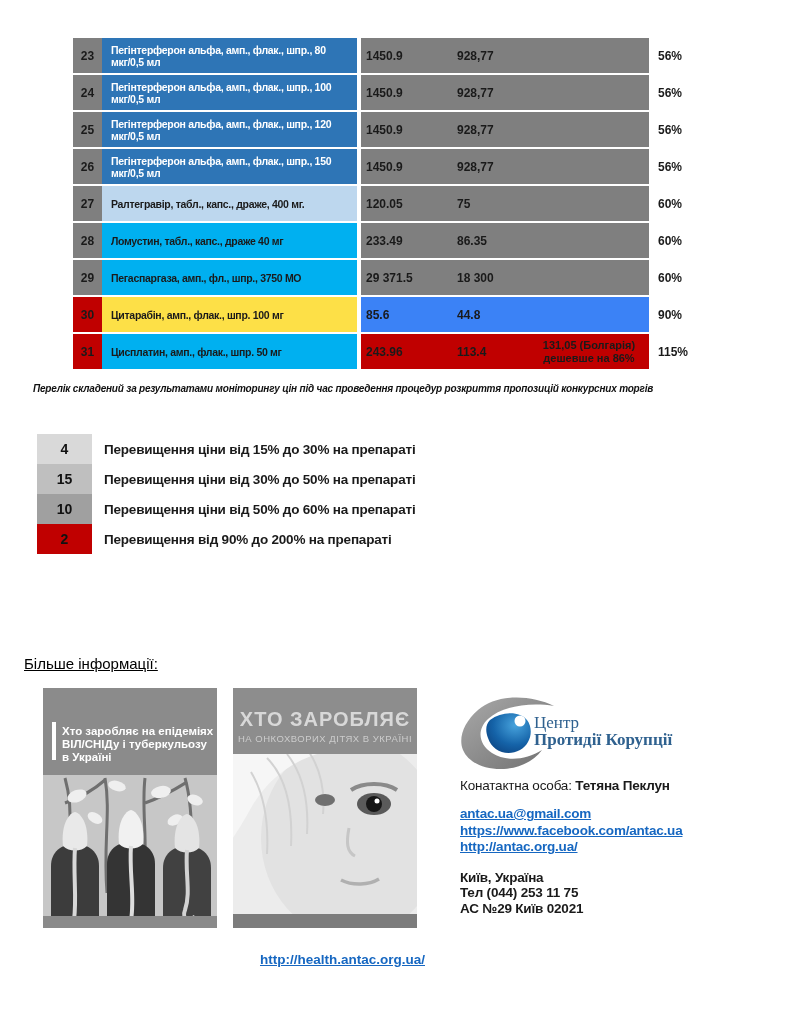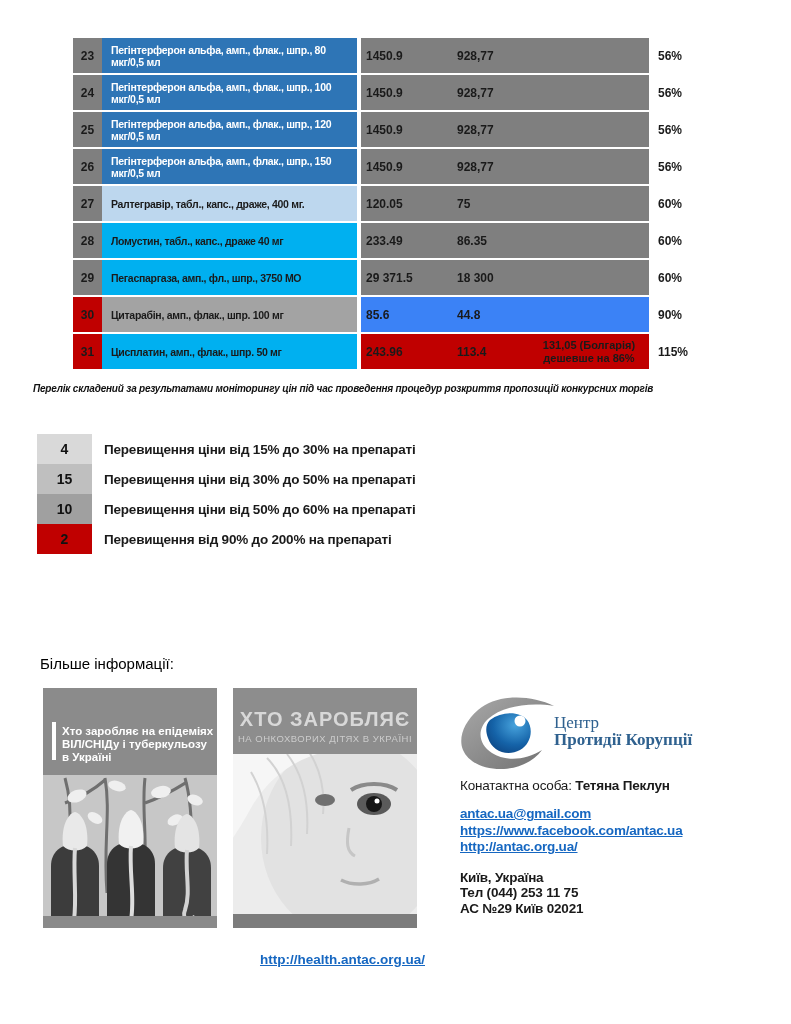--- a/index.html
+++ b/index.html
@@ -26,31 +26,31 @@
               font-size:10px; font-weight:bold; font-style:italic; color:#111; letter-spacing:-0.2px; }
 
   
   #legend { position:absolute; left:37px; top:434px; }
   .lg-item { display:flex; align-items:center; height:30px; }
   .lg-box { width:55px; height:30px; flex:0 0 55px; display:flex; align-items:center; justify-content:center;
             font-weight:bold; font-size:14px; color:#111; }
   .lg-label { margin-left:12px; font-weight:bold; font-size:13.5px; color:#1a1a1a; letter-spacing:-0.2px; white-space:nowrap;text-align:right; }
 
   
-  #more-info { position:absolute; left:40px; top:655px; font-size:15px; color:#000; }
+  #more-info { position:absolute; left:24px; top:655px; font-size:15px; color:#000;text-decoration:underline; }
 
   
   #poster-left  { position:absolute; left:43px;  top:688px; width:192px; height:240px; }
   #poster-right { position:absolute; left:233px; top:688px; width:184px; height:240px; }
   #poster-left svg, #poster-right svg { display:block; }
 
   
   #logo { position:absolute; left:458px; top:690px; width:260px; height:80px; }
   #logo .eye { position:absolute; left:0; top:2px; }
-  #logo .logo-text { position:absolute; left:96px; top:24px; font-family:"Liberation Serif","DejaVu Serif",serif;
+  #logo .logo-text { position:absolute; left:76px; top:24px; font-family:"Liberation Serif","DejaVu Serif",serif;
                      color:#2f618f; line-height:17px; }
   #logo .logo-line1 { font-size:17px; }
   #logo .logo-line2 { font-size:17px; font-weight:bold; }
 
   
   #contact { position:absolute; left:460px; top:778px; font-size:13.5px; color:#1a1a1a; letter-spacing:-0.2px; }
   #contact .c-person b { font-weight:bold; }
   #contact .c-links { margin-top:13px; }
   .lnk { display:block; color:#1667c1; font-weight:bold; text-decoration:underline;
          line-height:16.5px; cursor:pointer; white-space:nowrap; }
@@ -124,21 +124,21 @@
         <div class="c-num" style="background:#7F7F7F">29</div>
         <div class="c-name" style="background:#00B0F0;color:#1A1A1A">Пегаспаргаза, амп., фл., шпр., 3750 МО</div>
         <div class="c-vals" style="background:#7F7F7F">
           <span class="v v1">29 371.5</span>
           <span class="v v2">18 300</span>
           <span class="v vpct">60%</span>
         </div>
       </div>
       <div class="t-row">
         <div class="c-num" style="background:#C00000">30</div>
-        <div class="c-name" style="background:#a3a3a3;color:#1A1A1A">Цитарабін, амп., флак., шпр. 100 мг</div>
+        <div class="c-name" style="background:#fde047;color:#1A1A1A">Цитарабін, амп., флак., шпр. 100 мг</div>
         <div class="c-vals" style="background:#3b82f6">
           <span class="v v1">85.6</span>
           <span class="v v2">44.8</span>
           <span class="v vpct">90%</span>
         </div>
       </div>
       <div class="t-row">
         <div class="c-num" style="background:#C00000">31</div>
         <div class="c-name" style="background:#00B0F0;color:#1A1A1A">Цисплатин, амп., флак., шпр. 50 мг</div>
         <div class="c-vals" style="background:#C00000">

